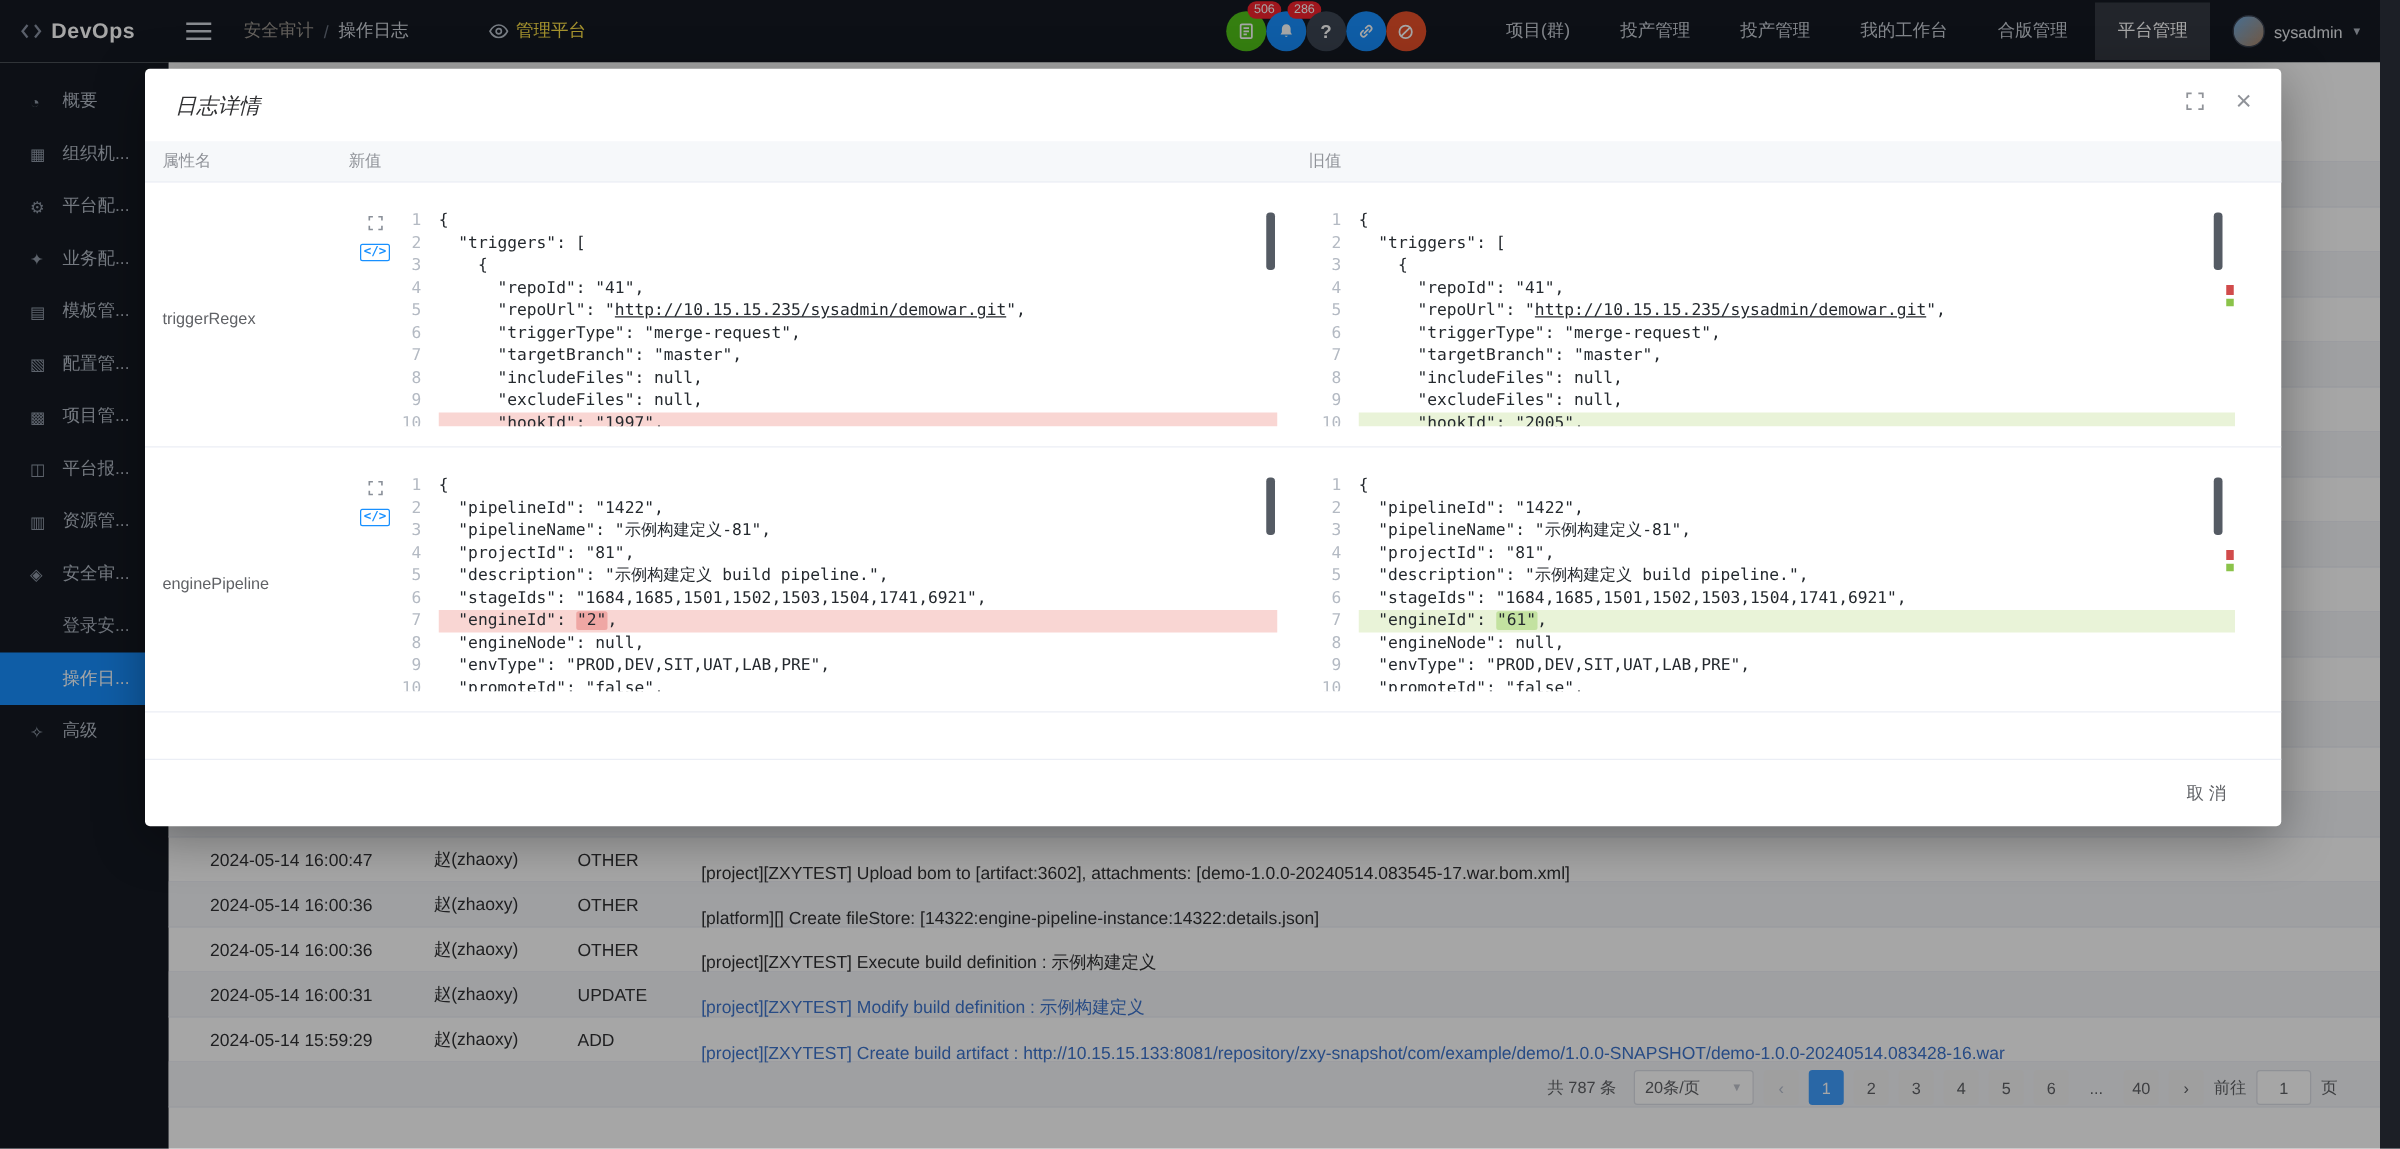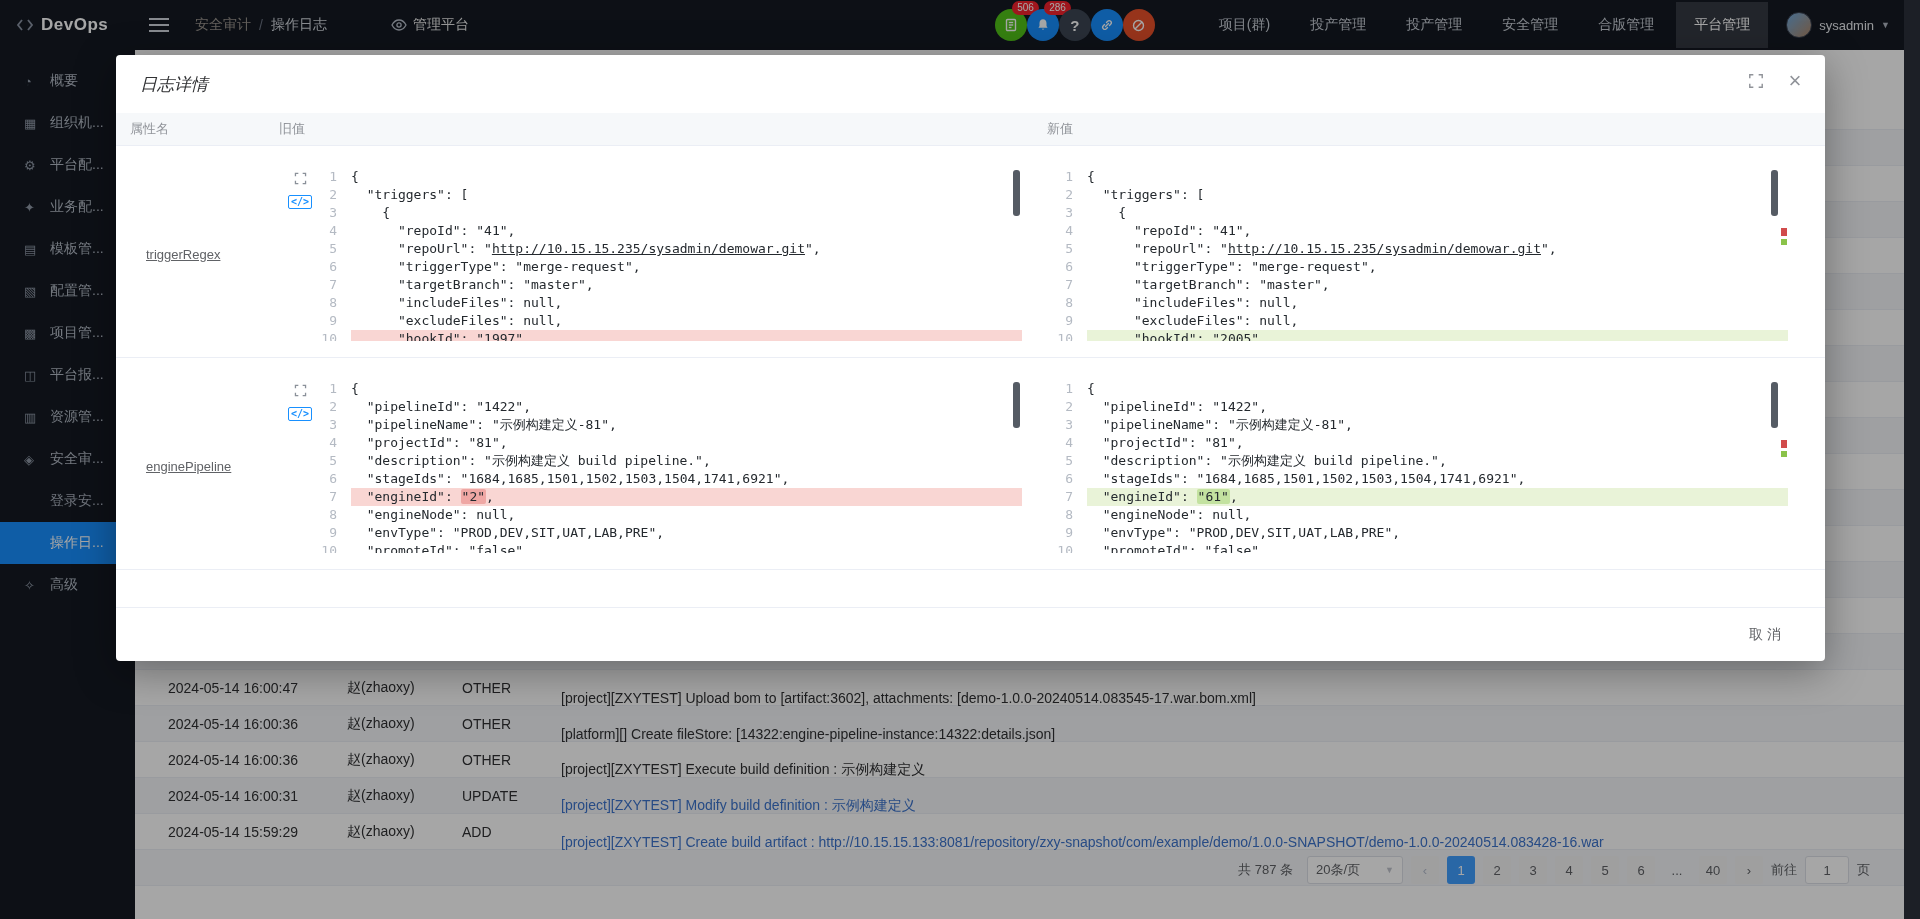--- a/index.html
+++ b/index.html
@@ -10,21 +10,21 @@
   .topbar { position:absolute; top:0; left:0; right:16px; height:50px; background:#141a23; display:flex; align-items:center; z-index:1; }
   .logo { width:135px; flex:none; display:flex; align-items:center; gap:7px; padding-left:16px; }
   .logo-mark { color:#8a93a3; }
   .logo-text { color:#fff; font-size:17px; font-weight:bold; letter-spacing:.5px; }
   .hamburger { width:20px; margin-left:14px; cursor:pointer; }
   .hamburger i { display:block; height:2px; background:#cfd4dc; margin:4px 0; }
   .breadcrumb { margin-left:26px; font-size:14px; display:flex; gap:8px; align-items:center; }
   .bc-section { color:#9a948e; }
   .bc-sep { color:#6b7280; }
   .bc-page { color:#d2d6dd; }
-  .platform-switch { margin-left:64px; display:flex; align-items:center; gap:6px; color:#e5e5e5; font-size:14px; }
+  .platform-switch { margin-left:64px; display:flex; align-items:center; gap:6px; color:#fde047; font-size:14px; }
   .tb-spacer { flex:1; }
   .tb-icons { display:flex; align-items:center; margin-right:46px; }
   .circle-icon { position:relative; width:32px; height:32px; border-radius:50%; display:flex; align-items:center; justify-content:center; color:#fff; font-size:15px; }
   .badge { position:absolute; top:-8px; right:-12px; background:#f5222d; color:#fff; font-size:10px; line-height:14px; border-radius:8px; padding:0 5px; }
   .top-nav { display:flex; gap:4px; align-items:center; margin-right:18px; }
   .nav-item { color:#c9ced6; font-size:14px; padding:14px 18px; cursor:pointer; white-space:nowrap; }
   .nav-item.active { background:rgba(255,255,255,.14); color:#fff; }
   .user-area { display:flex; align-items:center; gap:7px; margin-right:14px; }
   .avatar { width:26px; height:26px; border-radius:50%; background:linear-gradient(135deg,#6fa8dc,#b08968); border:1px solid #3a4150; }
   .user-name { color:#e6e8ec; font-size:13px; }
@@ -64,21 +64,21 @@
   
   .modal { position:absolute; left:116px; top:55px; width:1709px; height:606px; background:#fff; border-radius:4px; z-index:20; box-shadow:0 10px 40px rgba(0,0,0,.35); display:flex; flex-direction:column; }
   .m-header { height:58px; flex:none; display:flex; align-items:center; padding:0 24px; position:relative;font-style:italic; }
   .m-title { font-size:17px; color:#303133; }
   .m-tools { position:absolute; right:24px; top:18px; display:flex; gap:24px; align-items:center; color:#909399; }
   .m-tool { cursor:pointer; display:flex; align-items:center; }
   .m-close { font-size:22px; line-height:16px; color:#909399; }
   .m-cols { flex:none; display:grid; grid-template-columns:163px 768px 1fr; height:33px; background:#f6f8fa; align-items:center; color:#909399; font-size:13px; border-bottom:1px solid #ebeef5; }
   .m-cols .c1 { padding-left:14px; }
   .m-row { flex:none; display:grid; grid-template-columns:163px 768px 1fr; padding:22px 0 16px; border-bottom:1px solid #ebeef5; }
-  .m-name { display:flex; align-items:center; padding-left:30px; font-size:13px; color:#606266;text-decoration:underline; }
+  .m-name { display:flex; align-items:center; padding-left:14px; font-size:13px; color:#606266; }
   .ed-wrap { display:flex; }
   .m-cell.old .ed-wrap { margin-left:4px; margin-right:25px; }
   .m-cell.new .ed-wrap { margin-left:6px; margin-right:37px; }
   .ed-tools { width:34px; flex:none; display:flex; flex-direction:column; gap:10px; align-items:center; padding-top:4px; color:#8a9099; }
   .ed-ic { cursor:pointer; }
   .ed-ic.code { color:#1890ff; font-family:"DejaVu Sans Mono",monospace; font-size:10px; font-weight:bold; border:1px solid #1890ff; border-radius:2px; padding:1px 2px; line-height:10px; }
   .editor { position:relative; flex:1; height:173px; overflow:hidden; background:#fff; font-family:"DejaVu Sans Mono",monospace; font-size:13px; line-height:18px; }
   .code-line { display:flex; height:18px; }
   .ln { width:34px; flex:none; text-align:right; padding-right:14px; color:#b4bac3; }
   .lc { flex:1; white-space:pre; color:#24292e; }
@@ -162,21 +162,21 @@
         <svg width="15" height="15" viewBox="0 0 16 16" fill="none" stroke="#fff" stroke-width="1.5">
           <circle cx="8" cy="8" r="5.3"></circle>
             <line x1="4.3" y1="11.7" x2="11.7" y2="4.3"></line>
         </svg>
       </div>
     </div>
     <div class="top-nav">
         <div class="nav-item">项目(群)</div>
         <div class="nav-item">投产管理</div>
         <div class="nav-item">投产管理</div>
-        <div class="nav-item">安全管理</div>
+        <div class="nav-item">我的工作台</div>
         <div class="nav-item">合版管理</div>
         <div class="nav-item active">平台管理</div>
       </div>
     <div class="user-area">
       <span class="avatar"></span>
       <span class="user-name">sysadmin</span>
       <span class="caret">▼</span>
     </div>
   </div>
 
@@ -324,22 +324,22 @@
               <path d="M16 12 V16 H12"></path>
               <path d="M6 16 H2 V12"></path>
           </svg>
         </span>
         <span class="m-tool m-close">×</span>
       </div>
     </div>
 
     <div class="m-cols">
       <span class="c1">属性名</span>
+      <span>新值</span>
       <span>旧值</span>
-      <span>新值</span>
     </div>
 
     <div style="display:flex;flex-direction:column;">
         <div class="m-row">
           <div class="m-name">triggerRegex</div>
           <div class="m-cell old">
             <div class="ed-wrap">
               <div class="ed-tools">
                 <span class="ed-ic">
                   <svg width="13" height="13" viewBox="0 0 18 18" fill="none" stroke="#8a9099" stroke-width="1.8">

